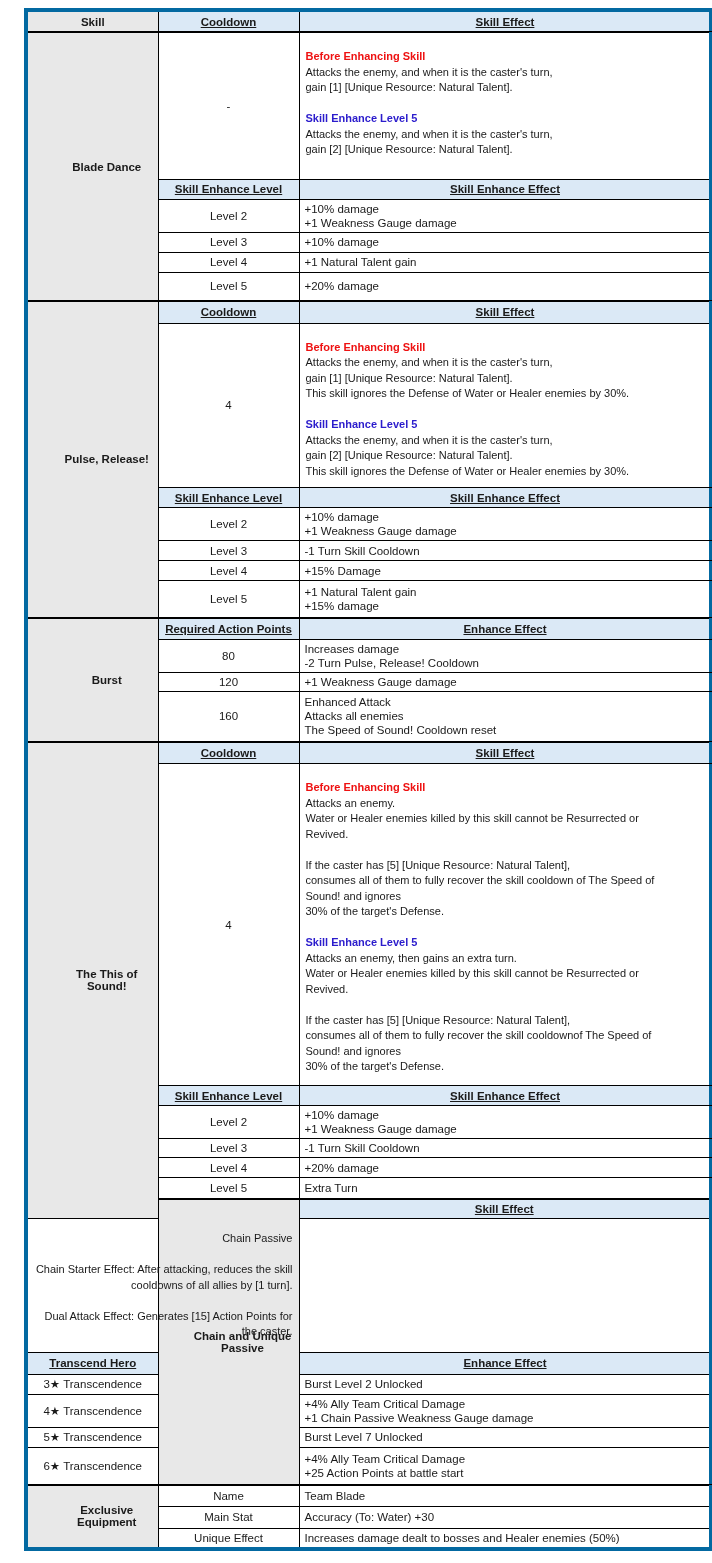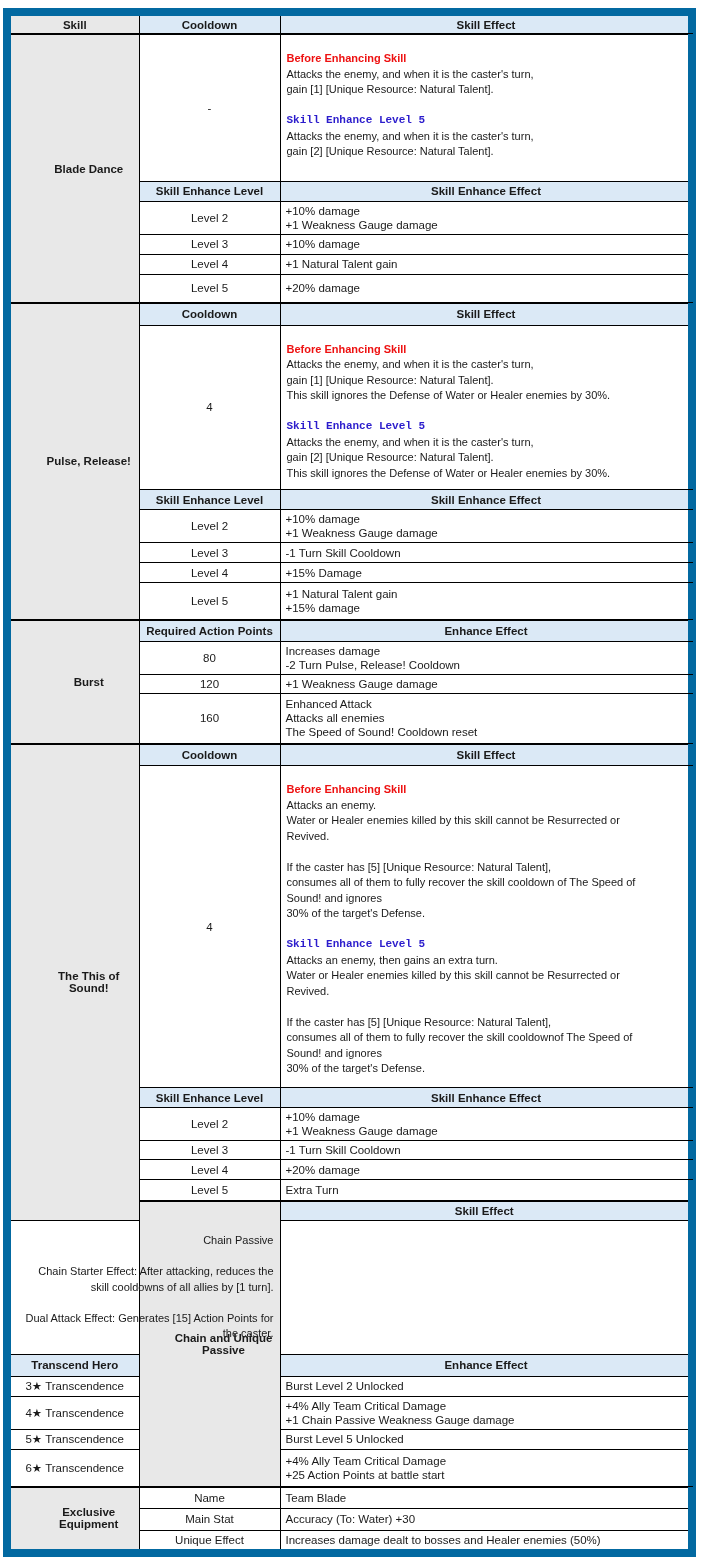--- a/index.html
+++ b/index.html
@@ -11,22 +11,22 @@
   .page {
     width: 712px;
     height: 1563px;
     background: #ffffff;
     position: relative;
   }
   table.skill-table {
     border-collapse: collapse;
     table-layout: fixed;
     width: 685px;
-    margin: 8px 0 0 3px;
-    border: 8px solid #0369a1;
+    margin: 8px 0 0 24px;
+    border: 4px solid #0369a1;
   }
   td, th {
     border: 1px solid #000000;
     font-size: 11.5px;
     color: #1a1a1a;
     padding: 1px 4px;
     overflow: hidden;
     font-weight: normal;
   }
   tr.sec > td, tr.sec > th {
@@ -36,20 +36,21 @@
     background: #e8e8e8;
     font-weight: bold;
     text-align: center;
     font-size: 11.5px;
     padding-left: 32px;
   }
   .hdr {
     background: #dbe9f6;
     font-weight: bold;
     text-align: center;
+    text-decoration: underline;
   }
   .hdr-gray {
     background: #e8e8e8;
     font-weight: bold;
     text-align: center;
   }
   .center { text-align: center; }
   .fx {
     white-space: pre-line;
     line-height: 14px;
@@ -58,21 +59,21 @@
   .desc {
     vertical-align: top;
     padding: 16px 6px 8px 6px;
   }
   .desc .t {
     white-space: pre-line;
     line-height: 15.5px;
     font-size: 11px;
   }
   .red  { color: #ee1111; font-weight: bold; }
-  .blue { color: #2b1ccc; font-weight: bold; font-family: Liberation Mono, monospace; }
+  .blue { color: #2b1ccc; font-weight: bold; }
   .mb   { margin-bottom: 15.5px; }
   .chain-text {
     white-space: pre-line;
     line-height: 15.5px;
     vertical-align: top;
     padding: 12px 6px;
     font-size: 11px;
     text-align: right;
   }
 </style>
@@ -259,21 +260,21 @@
     <td class="center">3★ Transcendence</td>
     <td class="fx">Burst Level 2 Unlocked</td>
   </tr>
   <tr style="height:33px">
     <td class="center">4★ Transcendence</td>
     <td class="fx">+4% Ally Team Critical Damage
 +1 Chain Passive Weakness Gauge damage</td>
   </tr>
   <tr style="height:20px">
     <td class="center">5★ Transcendence</td>
-    <td class="fx">Burst Level 5 Unlocked</td>
+    <td class="fx">Burst Level 7 Unlocked</td>
   </tr>
   <tr style="height:38px">
     <td class="center">6★ Transcendence</td>
     <td class="fx">+4% Ally Team Critical Damage
 +25 Action Points at battle start</td>
   </tr>
 
   <tr class="sec" style="height:21px">
     <td class="skillcol" rowspan="3">Exclusive Equipment</td>
     <td class="center">Name</td>

